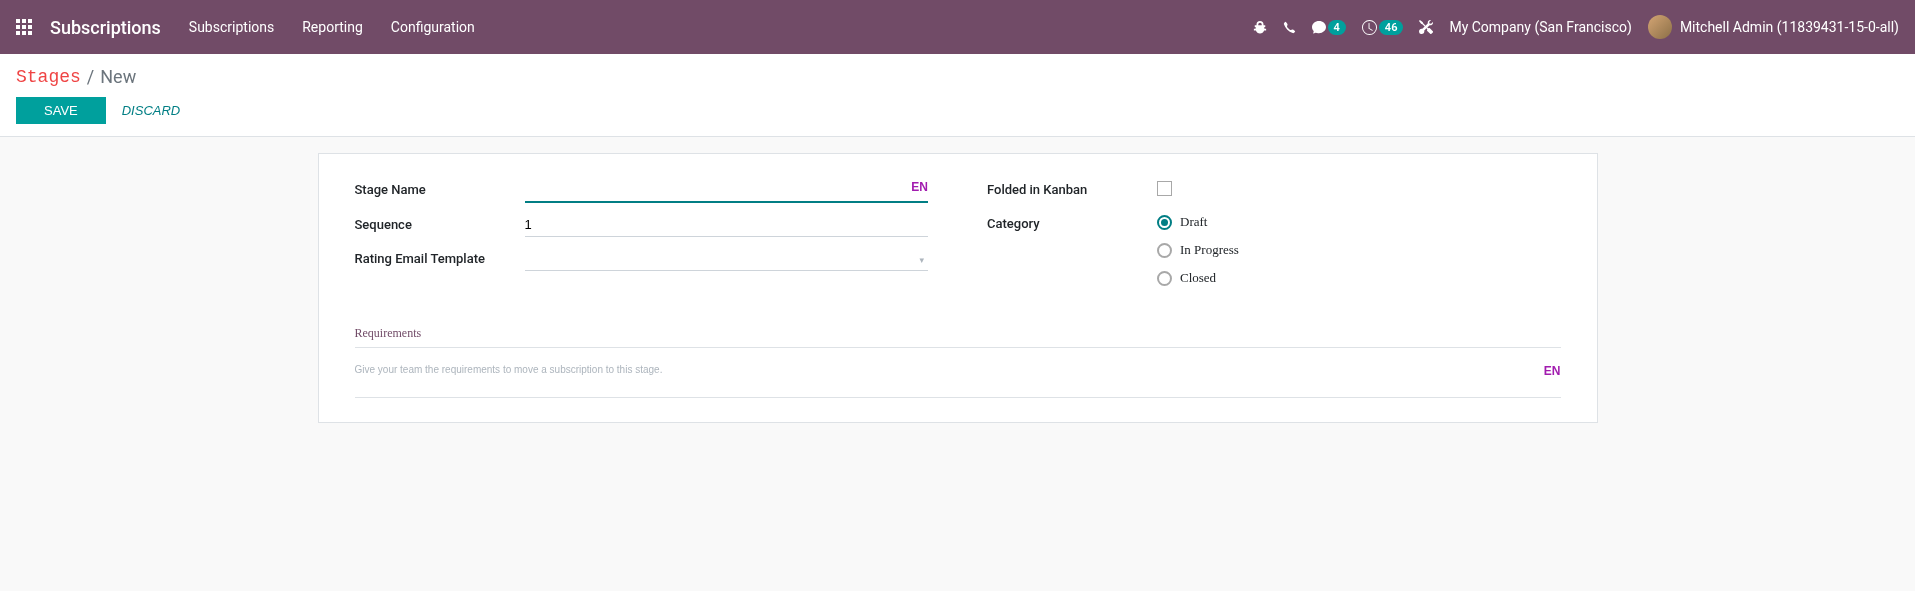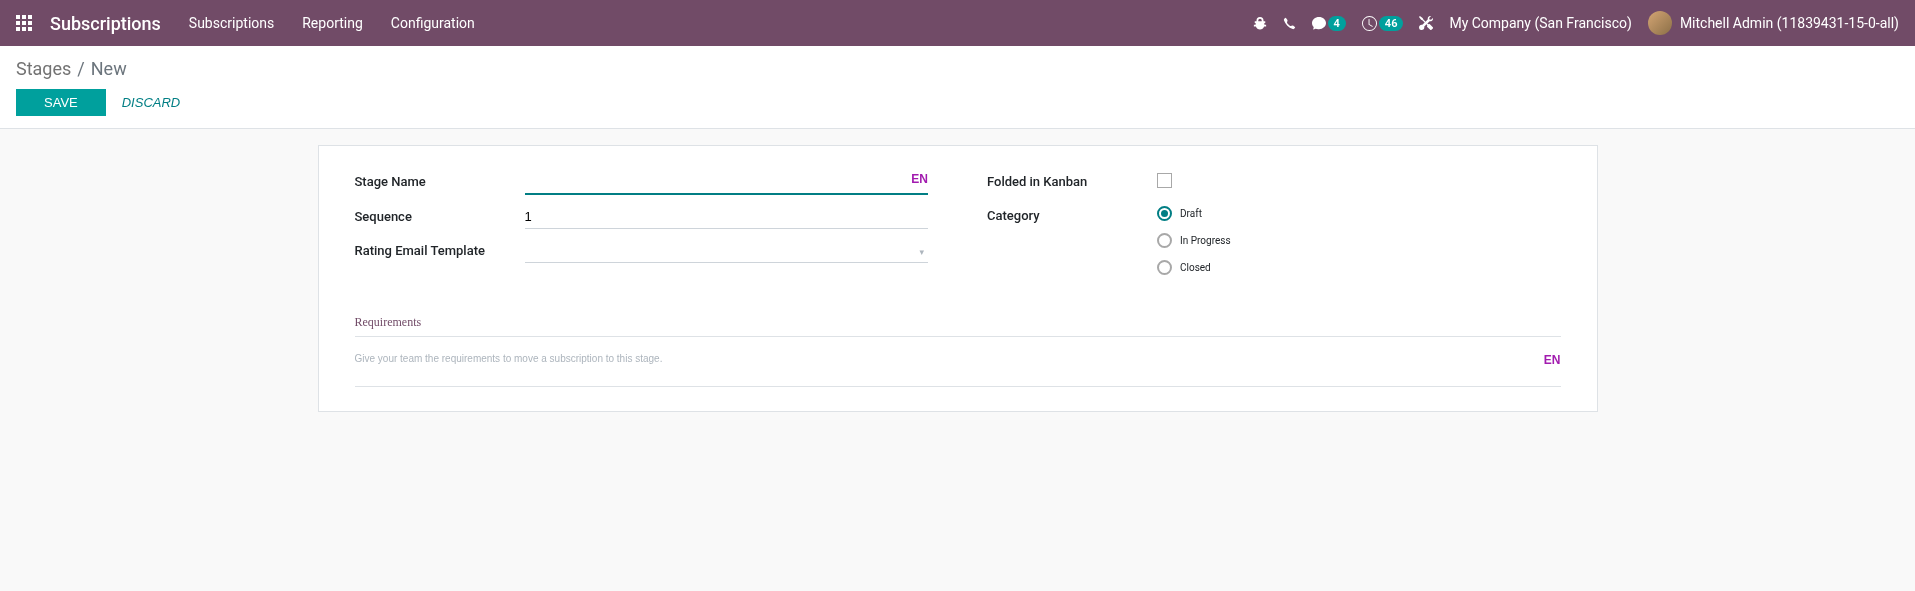--- a/index.html
+++ b/index.html
@@ -1,34 +1,34 @@
 <!DOCTYPE html>
 <html><head>
 <meta charset="utf-8">
 <style>
 * { margin:0; padding:0; box-sizing:border-box; }
 body { font-family:-apple-system,BlinkMacSystemFont,"Segoe UI",Roboto,"Helvetica Neue",sans-serif; font-size:13px; color:#212529; background:#f9f9f9; }
-.navbar { background:#714b67; height:46px; display:flex; align-items:center; color:#fff; padding:0 16px; }
+.navbar { background:#714b67; height:54px; display:flex; align-items:center; color:#fff; padding:0 16px; }
 .nav-apps { width:20px; height:20px; margin-right:14px; cursor:pointer; display:flex; flex-wrap:wrap; gap:2px; align-content:center; }
 .nav-apps span { width:4px; height:4px; background:#fff; }
 .nav-brand { font-size:18px; font-weight:500; margin-right:28px; }
 .nav-menu { display:flex; gap:28px; }
 .nav-menu-item { color:#fff; font-size:14px; cursor:pointer; }
 .nav-spacer { flex:1; }
 .nav-right { display:flex; align-items:center; gap:16px; }
 .nav-icon { color:#fff; cursor:pointer; font-size:14px; position:relative; display:flex; align-items:center; }
 .badge { background:#00a09d; color:#fff; border-radius:10px; padding:1px 6px; font-size:11px; font-weight:600; margin-left:2px; }
 .nav-company { font-size:14px; cursor:pointer; }
 .nav-user { display:flex; align-items:center; gap:8px; cursor:pointer; }
 .avatar { width:24px; height:24px; border-radius:50%; background:linear-gradient(135deg,#d4a574,#8b6f47); }
 .nav-username { font-size:14px; }
 
 .control-panel { background:#fff; border-bottom:1px solid #dee2e6; padding:12px 16px; }
 .breadcrumb { display:flex; align-items:center; gap:6px; font-size:18px; margin-bottom:10px; }
-.breadcrumb-link { color:#737373; cursor:pointer; }
+.breadcrumb-link { color:#ef4444; cursor:pointer;font-family:Liberation Mono, monospace; }
 .breadcrumb-sep { color:#6c757d; }
 .breadcrumb-current { color:#6c757d; }
 .cp-buttons { display:flex; gap:4px; }
 .btn-primary { background:#00a09d; color:#fff; border:none; padding:6px 28px; font-size:13px; font-weight:500; cursor:pointer; text-transform:uppercase; }
 .btn-secondary { background:transparent; color:#017e84; border:none; padding:6px 12px; font-size:13px; font-weight:500; cursor:pointer; text-transform:uppercase;font-style:italic; }
 
 .form-container { max-width:1280px; margin:16px auto 0; background:#fff; border:1px solid #dee2e6; padding:24px; }
 .form-sheet { display:flex; gap:59px; padding:0 12px; }
 .form-col { flex:1; }
 .form-row { display:flex; align-items:flex-start; margin-bottom:10px; min-height:24px; }
@@ -38,21 +38,21 @@
 .input-text.required { border-bottom:2px solid #017e84; }
 .lang-btn { position:absolute; right:0; top:2px; color:#a21caf; font-size:12px; font-weight:600; cursor:pointer; background:none; border:none; }
 .dropdown-input { width:100%; border:none; border-bottom:1px solid #ced4da; padding:4px 18px 4px 0; font-size:13px; outline:none; background:transparent; }
 .dropdown-caret { position:absolute; right:4px; top:8px; color:#adb5bd; font-size:9px; pointer-events:none; }
 .checkbox { width:15px; height:15px; border:1px solid #a8a8a8; cursor:pointer; margin-top:3px; }
 .radio-group { display:flex; flex-direction:column; gap:12px; padding-top:2px; }
 .radio-item { display:flex; align-items:center; gap:8px; cursor:pointer; }
 .radio { width:15px; height:15px; border:2px solid #a8a8a8; border-radius:50%; display:flex; align-items:center; justify-content:center; }
 .radio.checked { border-color:#017e84; }
 .radio.checked::after { content:""; width:7px; height:7px; background:#017e84; border-radius:50%; }
-.radio-label { font-size:10px; }
+.radio-label { font-size:13px;font-family:Liberation Serif, serif; }
 
 .separator { margin:30px 12px 4px; }
 .separator-label { color:#714b67; font-size:12px; font-weight:500; border-bottom:1px solid #dee2e6; padding-bottom:6px; display:block;font-family:Liberation Serif, serif; }
 .requirements-field { position:relative; margin:10px 12px 0; }
 .requirements-input { width:100%; border:none; border-bottom:1px solid #dee2e6; padding:6px 40px 22px 0; font-size:10px; color:#212529; outline:none; resize:none; }
 .requirements-input::placeholder { color:#adb5bd; }
 </style>
 </head>
 <body>
 

